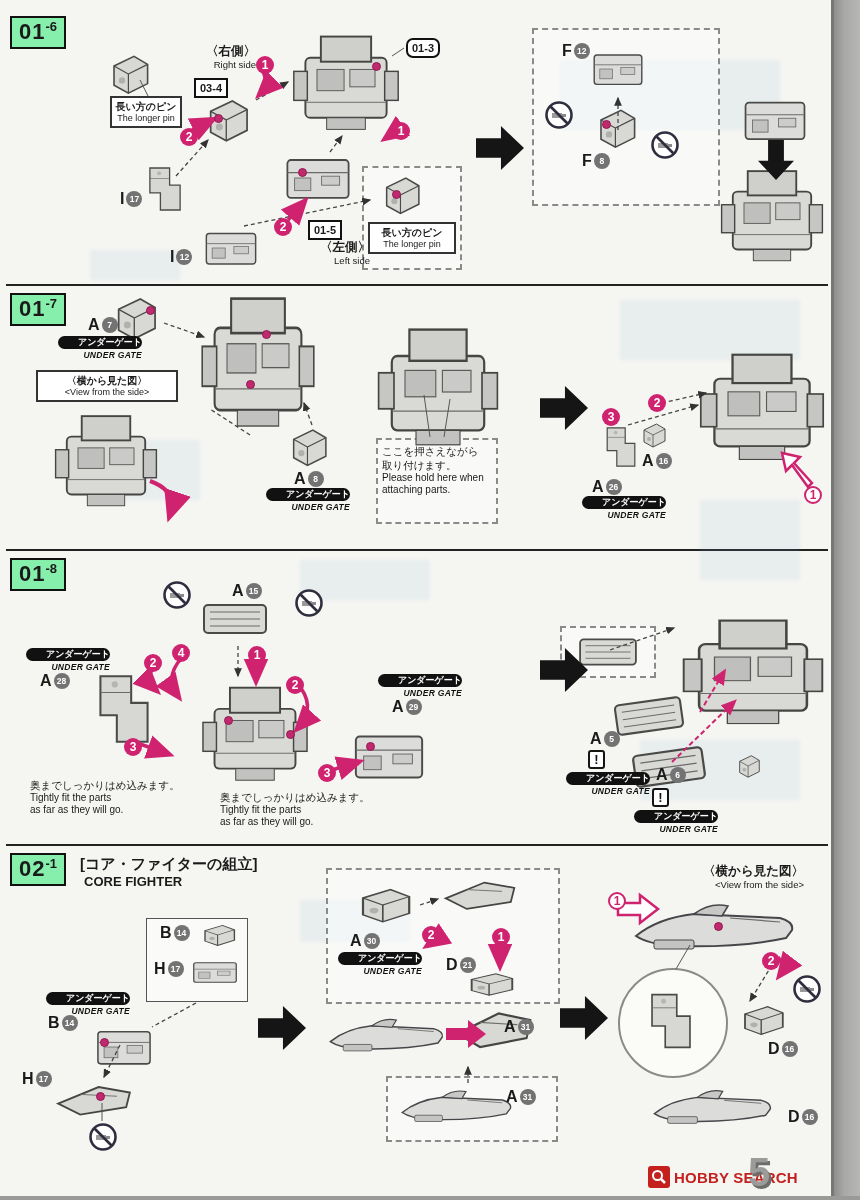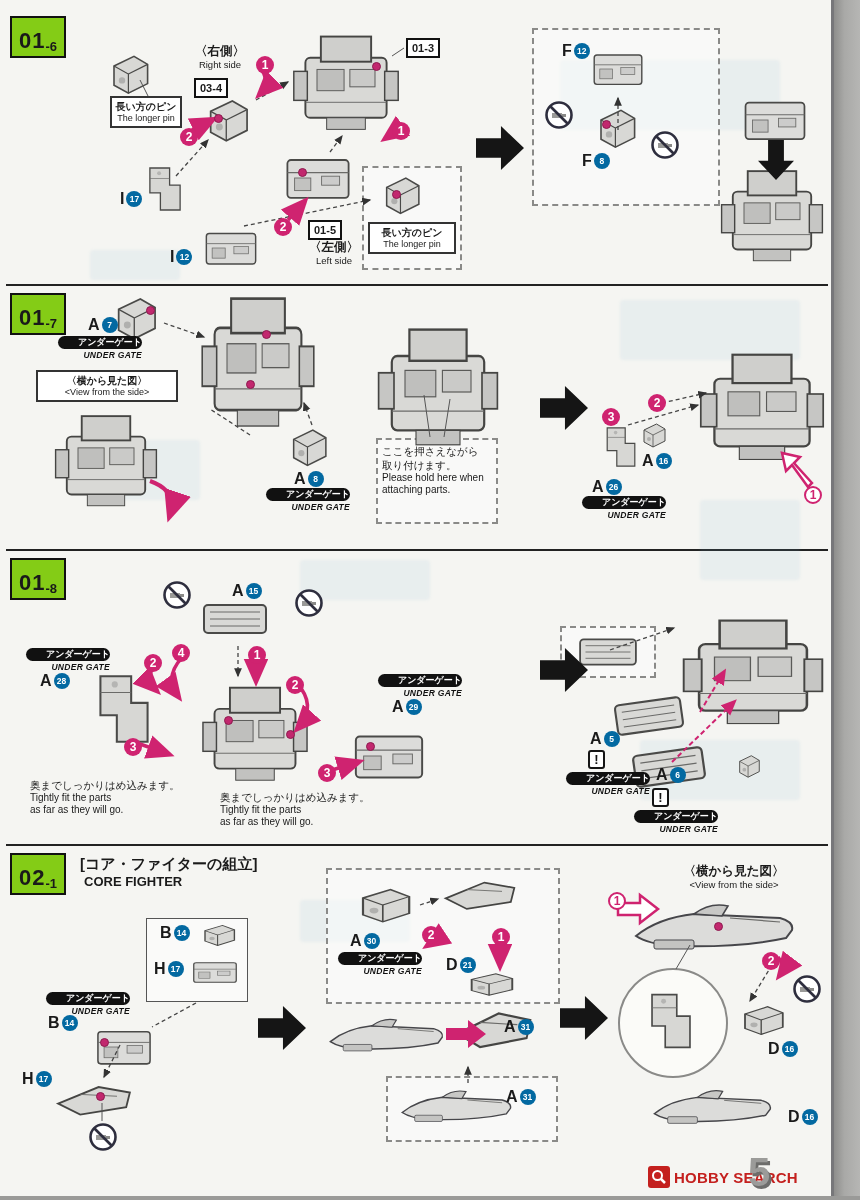--- a/index.html
+++ b/index.html
@@ -1,40 +1,40 @@
 <!DOCTYPE html>
 <html><head>
 <meta charset="utf-8">
 <style>
 *{margin:0;padding:0;box-sizing:border-box;}
 html,body{background:#8a8a88;}
 .page{position:relative;width:860px;height:1200px;background:#f5f5f2;overflow:hidden;
   font-family:"Liberation Sans","DejaVu Sans",sans-serif;color:#1a1a1a;}
 .divider{position:absolute;left:6px;width:822px;height:2px;background:#222;}
-.stepbox{position:absolute;display:flex;align-items:flex-end;border:2.5px solid #111;background:#84cc16;padding:10px 7px 2px;z-index:6;}
+.stepbox{position:absolute;display:flex;align-items:flex-start;border:2.5px solid #111;background:#86efac;padding:1px 7px 2px;z-index:6;}
 .step-main{font-size:22px;font-weight:bold;letter-spacing:1px;}
 .step-sub{font-size:13px;font-weight:bold;}
 .refbox{position:absolute;border:2px solid #111;background:#fff;font-size:11px;font-weight:bold;padding:0 4px;line-height:16px;z-index:5;}
 .notebox{position:absolute;border:2px solid #333;background:#fff;padding:2px 3px;text-align:center;z-index:5;}
 .notebox .jp{font-size:10px;font-weight:bold;display:block;line-height:13px;}
 .notebox .en{font-size:9px;display:block;line-height:11px;}
-.callout{position:absolute;text-align:center;z-index:5;}
+.callout{position:absolute;text-align:right;z-index:5;}
 .callout .jp{display:block;font-size:12.5px;font-weight:bold;line-height:15px;}
 .callout .en{display:block;font-size:9.5px;line-height:11px;}
 .freenote{position:absolute;z-index:5;}
 .freenote .jp{display:block;font-size:10.5px;line-height:14px;}
 .freenote .en{display:block;font-size:10px;line-height:12px;}
 .dashbox{position:absolute;border:2px dashed #8a8a88;background:rgba(255,255,255,.45);z-index:2;}
 .solidbox{position:absolute;border:1.5px solid #555;background:rgba(255,255,255,.5);z-index:2;}
 .ug{position:absolute;text-align:right;width:84px;z-index:6;}
 .ug .jp{display:block;background:#111;color:#fff;font-size:9px;font-weight:bold;border-radius:7px;line-height:13px;}
 .ug .en{display:block;font-size:8.5px;font-weight:bold;letter-spacing:.3px;color:#111;line-height:10px;margin-top:1px;font-style:italic;}
 .plabel{position:absolute;display:flex;align-items:center;gap:2px;font-weight:bold;z-index:6;}
 .pl-letter{font-size:16px;}
-.pl-num{display:inline-flex;align-items:center;justify-content:center;width:16px;height:16px;border-radius:50%;background:#0369a1;color:#fff;font-size:8.5px;font-weight:bold;}
+.pl-num{display:inline-flex;align-items:center;justify-content:center;width:16px;height:16px;border-radius:50%;background:#737373;color:#fff;font-size:8.5px;font-weight:bold;}
 .snum{position:absolute;width:18px;height:18px;border-radius:50%;background:#cf2370;color:#fff;font-size:12px;font-weight:bold;display:flex;align-items:center;justify-content:center;z-index:7;}
 .snum.outline{background:#fff;color:#cf2370;border:2px solid #cf2370;}
 .bigarrow{position:absolute;background:#151515;clip-path:polygon(0% 28%,52% 28%,52% 0%,100% 50%,52% 100%,52% 72%,0% 72%);z-index:4;}
 .bigarrow.down{transform:rotate(90deg);}
 .warn{position:absolute;width:17px;height:19px;border:2.5px solid #151515;background:#fff;color:#151515;font-weight:bold;font-size:13px;display:flex;align-items:center;justify-content:center;border-radius:3px;z-index:6;}
 .part{position:absolute;z-index:3;}
 .pdot{position:absolute;width:9px;height:9px;border-radius:50%;background:#c2286e;border:1px solid #8e1b50;z-index:4;}
 .nosym{position:absolute;z-index:6;}
 .inset-circle{position:absolute;border:2.5px solid #8a8a88;border-radius:50%;background:#fbfbf8;z-index:2;}
 .ghost{position:absolute;background:rgba(120,175,205,.10);filter:blur(1.5px);border-radius:4px;z-index:1;}
@@ -163,21 +163,21 @@
     </svg>
   <span class="pdot" style="left:214px;top:114px;"></span>
 
   <div class="snum" style="left:256px;top:56px;">1</div>
   <div class="snum" style="left:180px;top:128px;">2</div>
 
   <svg class="part" style="left:288px;top:26px;width:116px;height:112px;" viewBox="0 0 120 110">
       <use href="#p-assembly"></use>
     </svg>
   <span class="pdot" style="left:372px;top:62px;"></span>
-  <div class="refbox" style="left:406px;top:38px;">01-3</div>
+  <div class="refbox" style="left:406px;top:38px;border-radius:7px;">01-3</div>
   <div class="snum" style="left:392px;top:122px;">1</div>
 
   <svg class="part" style="left:282px;top:148px;width:72px;height:60px;" viewBox="0 0 80 60">
       <use href="#p-block"></use>
     </svg>
   <span class="pdot" style="left:298px;top:168px;"></span>
   <div class="snum" style="left:274px;top:218px;">2</div>
 
   <div class="plabel" style="left:120px;top:190px;">
     <span class="pl-letter">I</span>

